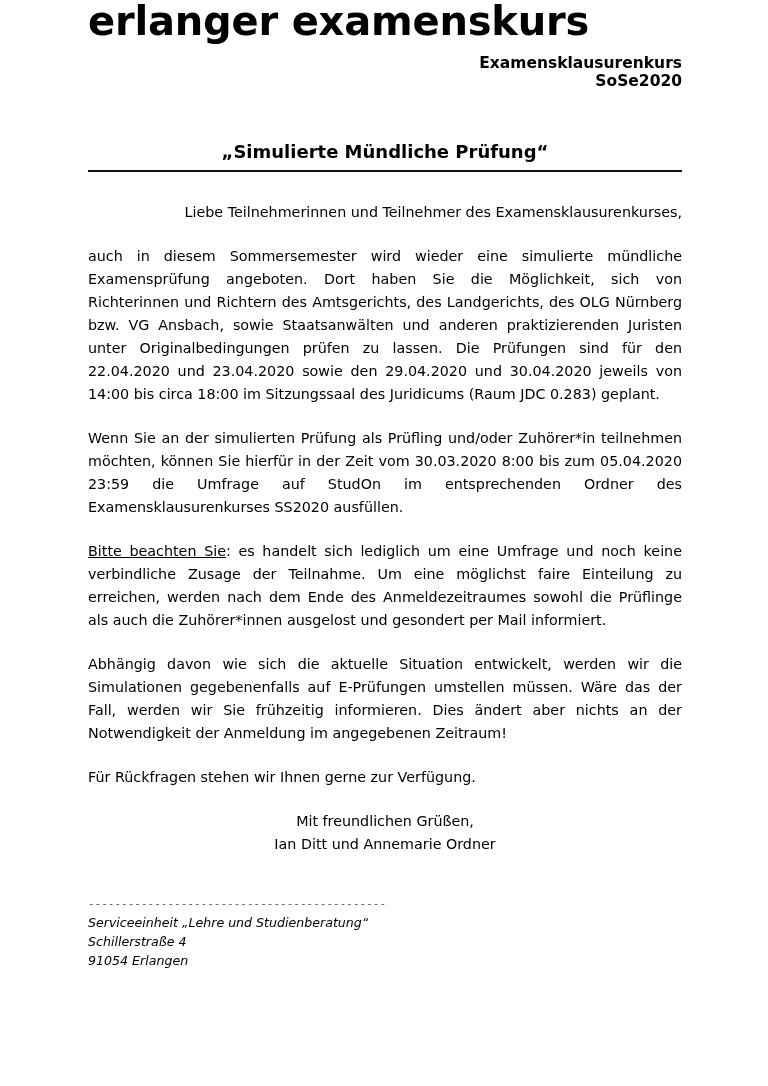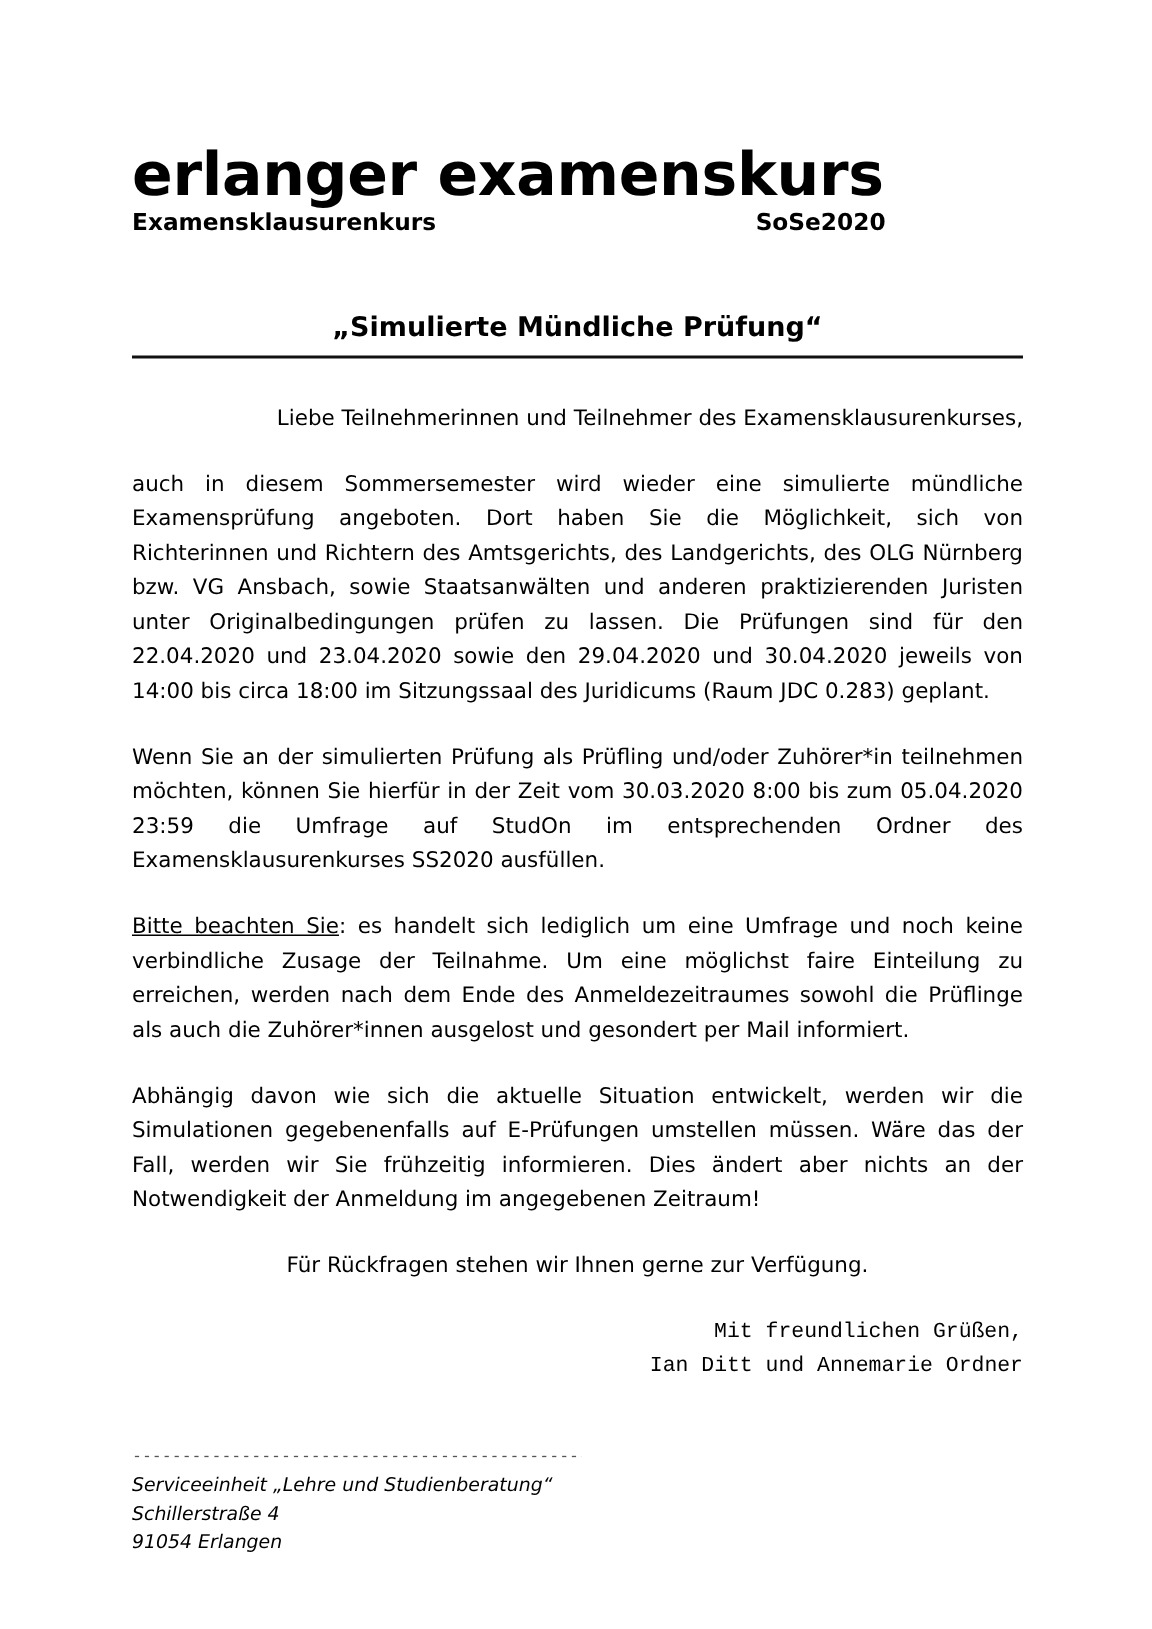--- a/index.html
+++ b/index.html
@@ -23,35 +23,36 @@
   }
   .content {
     position: absolute;
     left: 88px;
     top: 0;
     width: 594px;
   }
 
   
   .masthead {
-    padding-top: 96px;
   }
   .masthead-title {
     font-size: 40px;
     font-weight: bold;
     line-height: 1.08;
     letter-spacing: -0.2px;
     margin: 0;
     white-space: nowrap;
   }
   .masthead-sub {
     display: flex;
     align-items: flex-end;
+    margin-top: 11px;
     font-size: 15.5px;
     font-weight: bold;
+    flex-direction: column;
   }
   .masthead-course {
     flex: 0 0 auto;
   }
   .masthead-term {
     margin-left: 213px;
     flex: 0 0 auto;
   }
 
   
@@ -82,32 +83,31 @@
   p.body-par {
     margin: 0;
     padding-top: 21px;
     font-size: 14.3px;
     line-height: 23px;
     text-align: justify;
     text-justify: inter-word;
     hyphens: none;
   }
   p.body-par.plain-left {
-    text-align: center;
+    text-align: left;
   }
   .b { font-weight: normal; }
   .u { text-decoration: underline; }
 
   .signoff {
     margin: 0;
     padding-top: 21px;
     font-size: 14.3px;
     line-height: 23px;
-    text-align: right;
-    font-family: Liberation Mono, monospace;
+    text-align: center;
   }
 
   
   .footer {
     padding-top: 38px;
     font-size: 12.6px;
     line-height: 19px;
   }
   .footer-role {
     font-style: normal;

